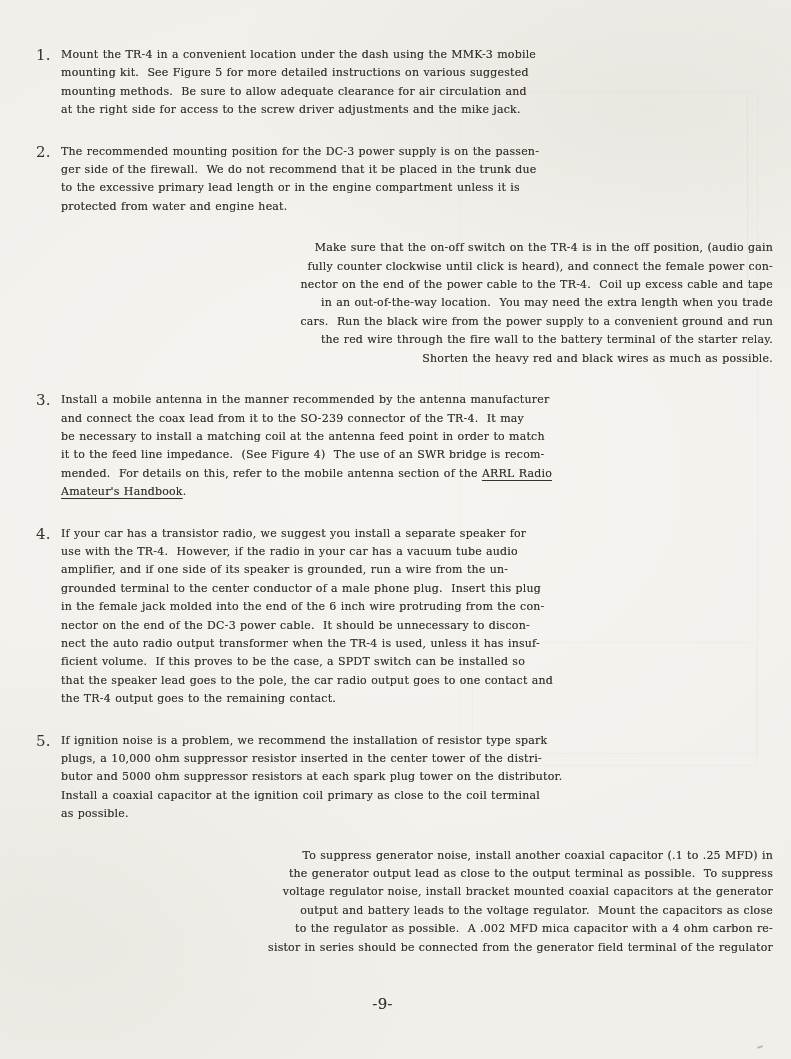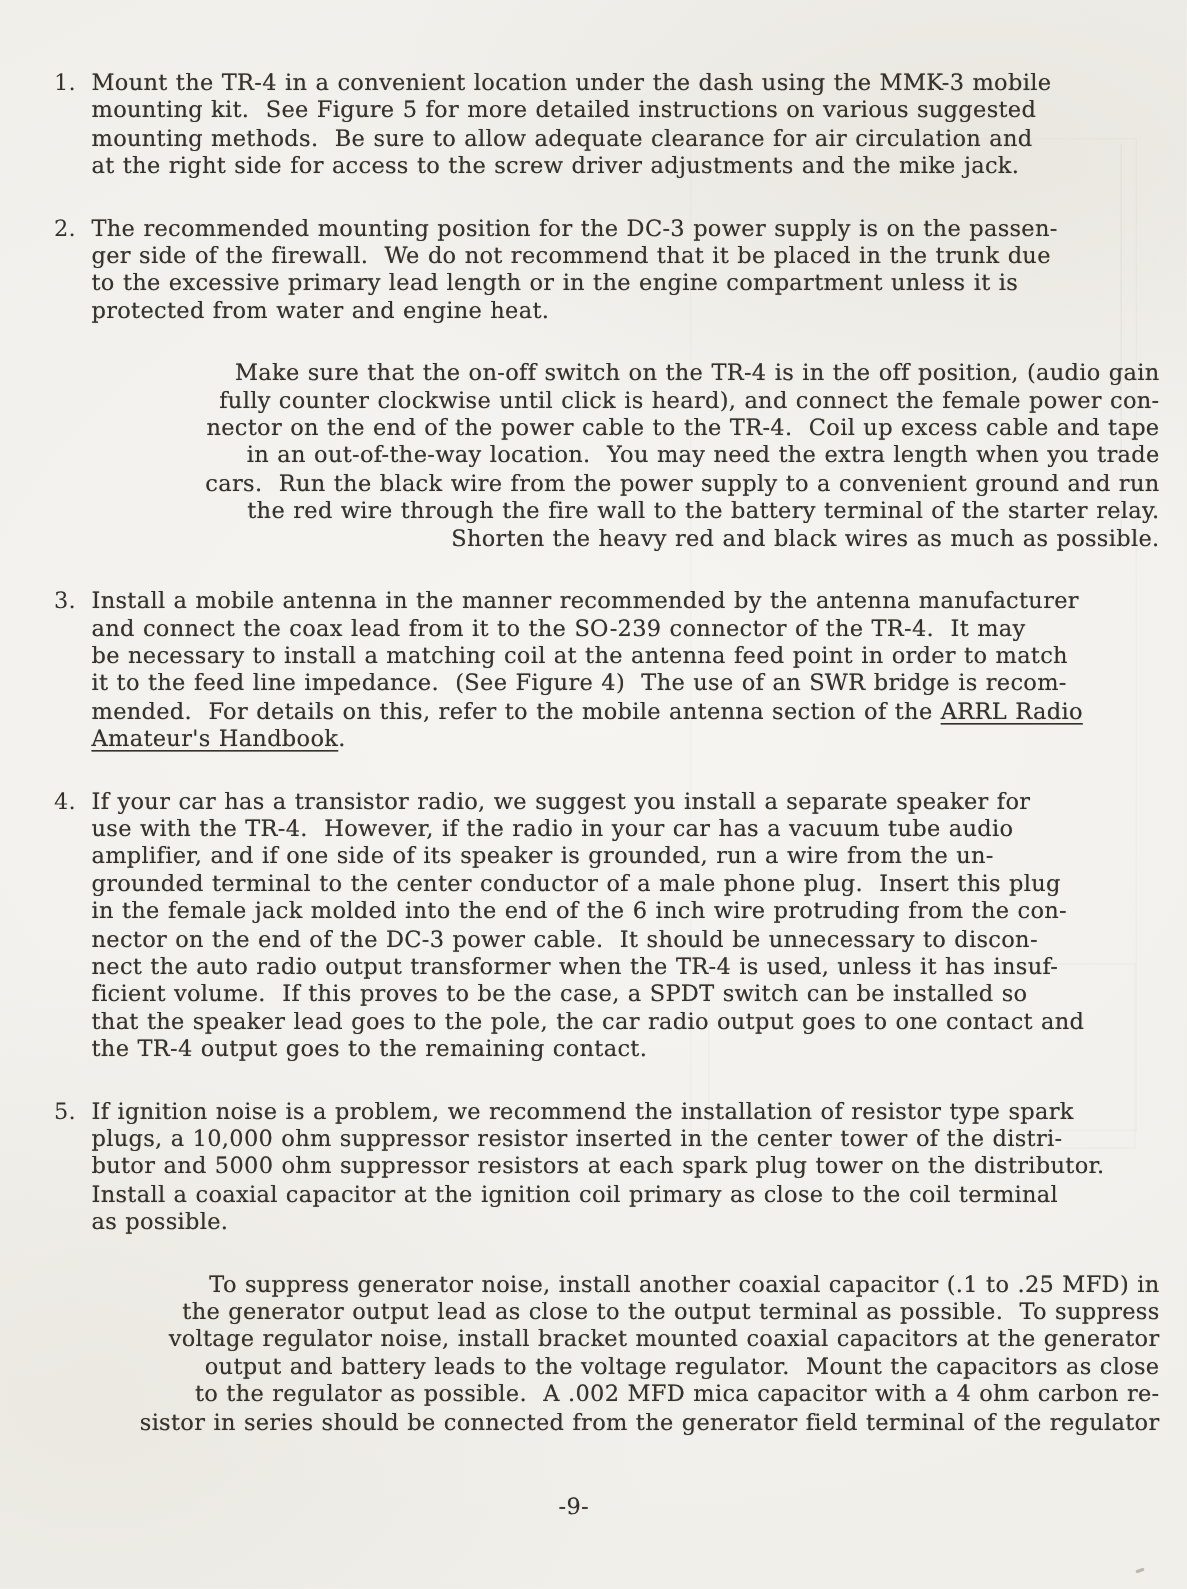--- a/index.html
+++ b/index.html
@@ -23,21 +23,21 @@
   .item { display: flex; margin-top: 23px; }
   .item:first-child { margin-top: 0; }
   .num {
     flex: none; width: 25px;
     font-size: 15px; line-height: 18.4px;
     letter-spacing: 0.2px;
   }
   .body { flex: 1; min-width: 0; }
   .para {
     margin: 0;
-    font-size: 15px; line-height: 18.4px;
+    font-size: 11px; line-height: 18.4px;
     letter-spacing: 0.2px; word-spacing: 0.5px;
     white-space: pre;
     text-shadow: 0 0 0.5px rgba(54,50,43,0.55);
   }
   .para + .para { margin-top: 23px; text-align: right; }
   .book-ref {
     text-decoration: underline;
     text-underline-offset: 3px;
     text-decoration-thickness: 1px;
   }

